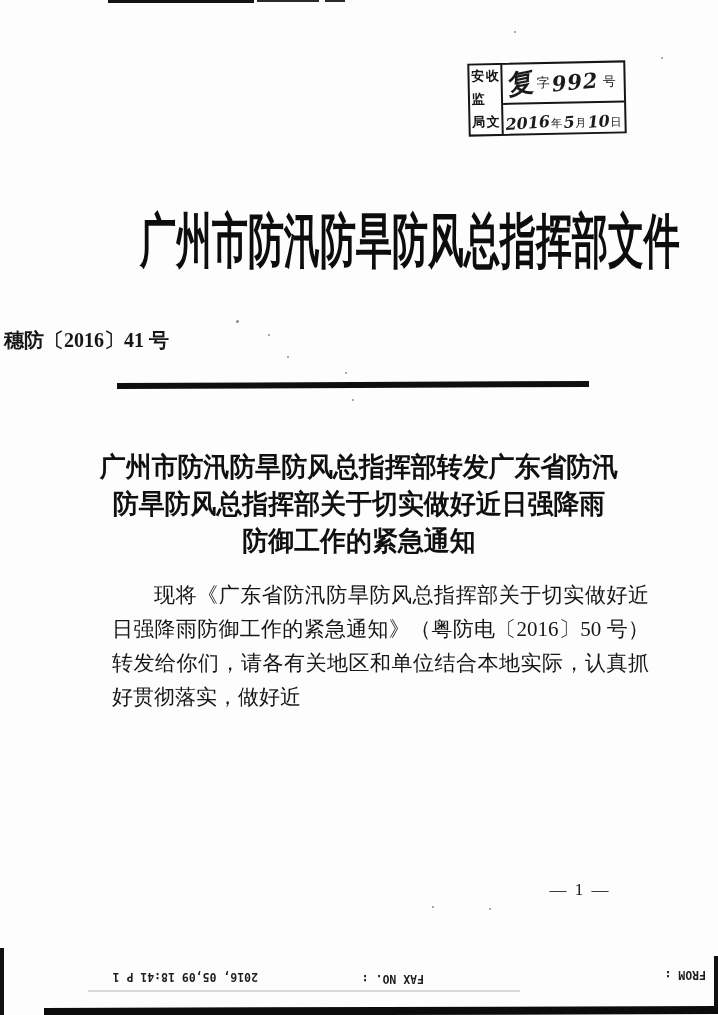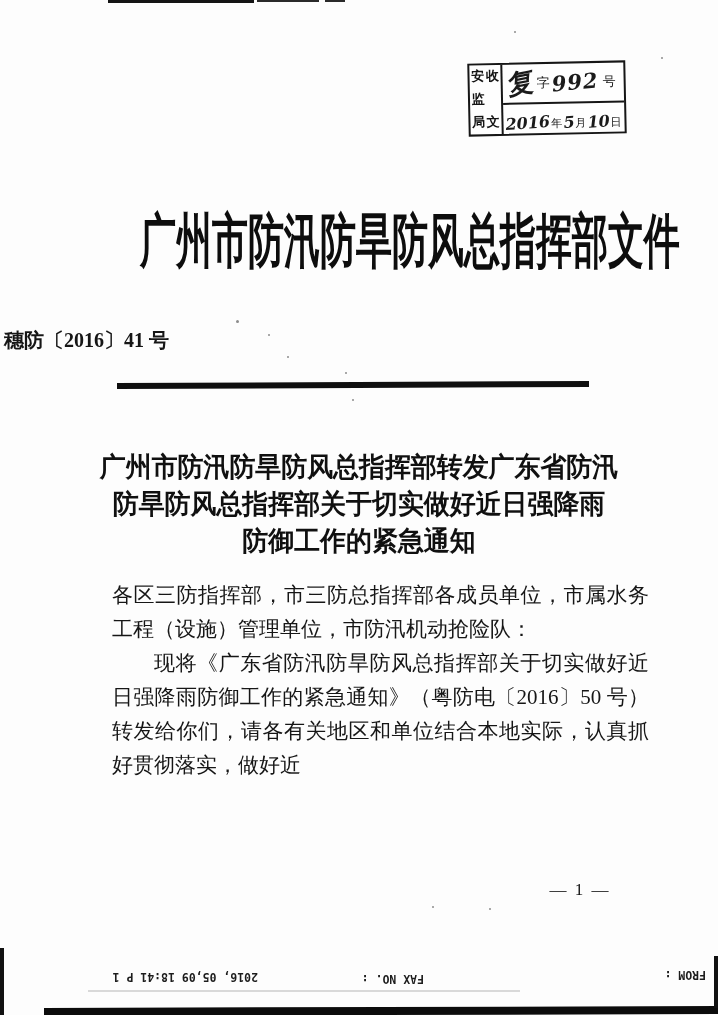--- a/index.html
+++ b/index.html
@@ -105,21 +105,20 @@
   <div class="doc-number">穗防〔2016〕41 号</div>
   <div class="rule"></div>
 
   <div class="subject">
     <div>广州市防汛防旱防风总指挥部转发广东省防汛</div>
     <div>防旱防风总指挥部关于切实做好近日强降雨</div>
     <div>防御工作的紧急通知</div>
   </div>
 
   <div class="body-text">
-    <p>各区三防指挥部，市三防总指挥部各成员单位，市属水务工程（设施）管理单位，市防汛机动抢险队：</p>
     <p class="indent">现将《广东省防汛防旱防风总指挥部关于切实做好近日强降雨防御工作的紧急通知》（粤防电〔2016〕50 号）转发给你们，请各有关地区和单位结合本地实际，认真抓好贯彻落实，做好近</p>
   </div>
 
   <div class="page-number">— 1 —</div>
 
   <div class="ghost-line"></div>
   <div class="fax fax-time">2016, 05,09 18:41 P 1</div>
   <div class="fax fax-no">FAX NO. :</div>
   <div class="fax fax-from">FROM :</div>
 

